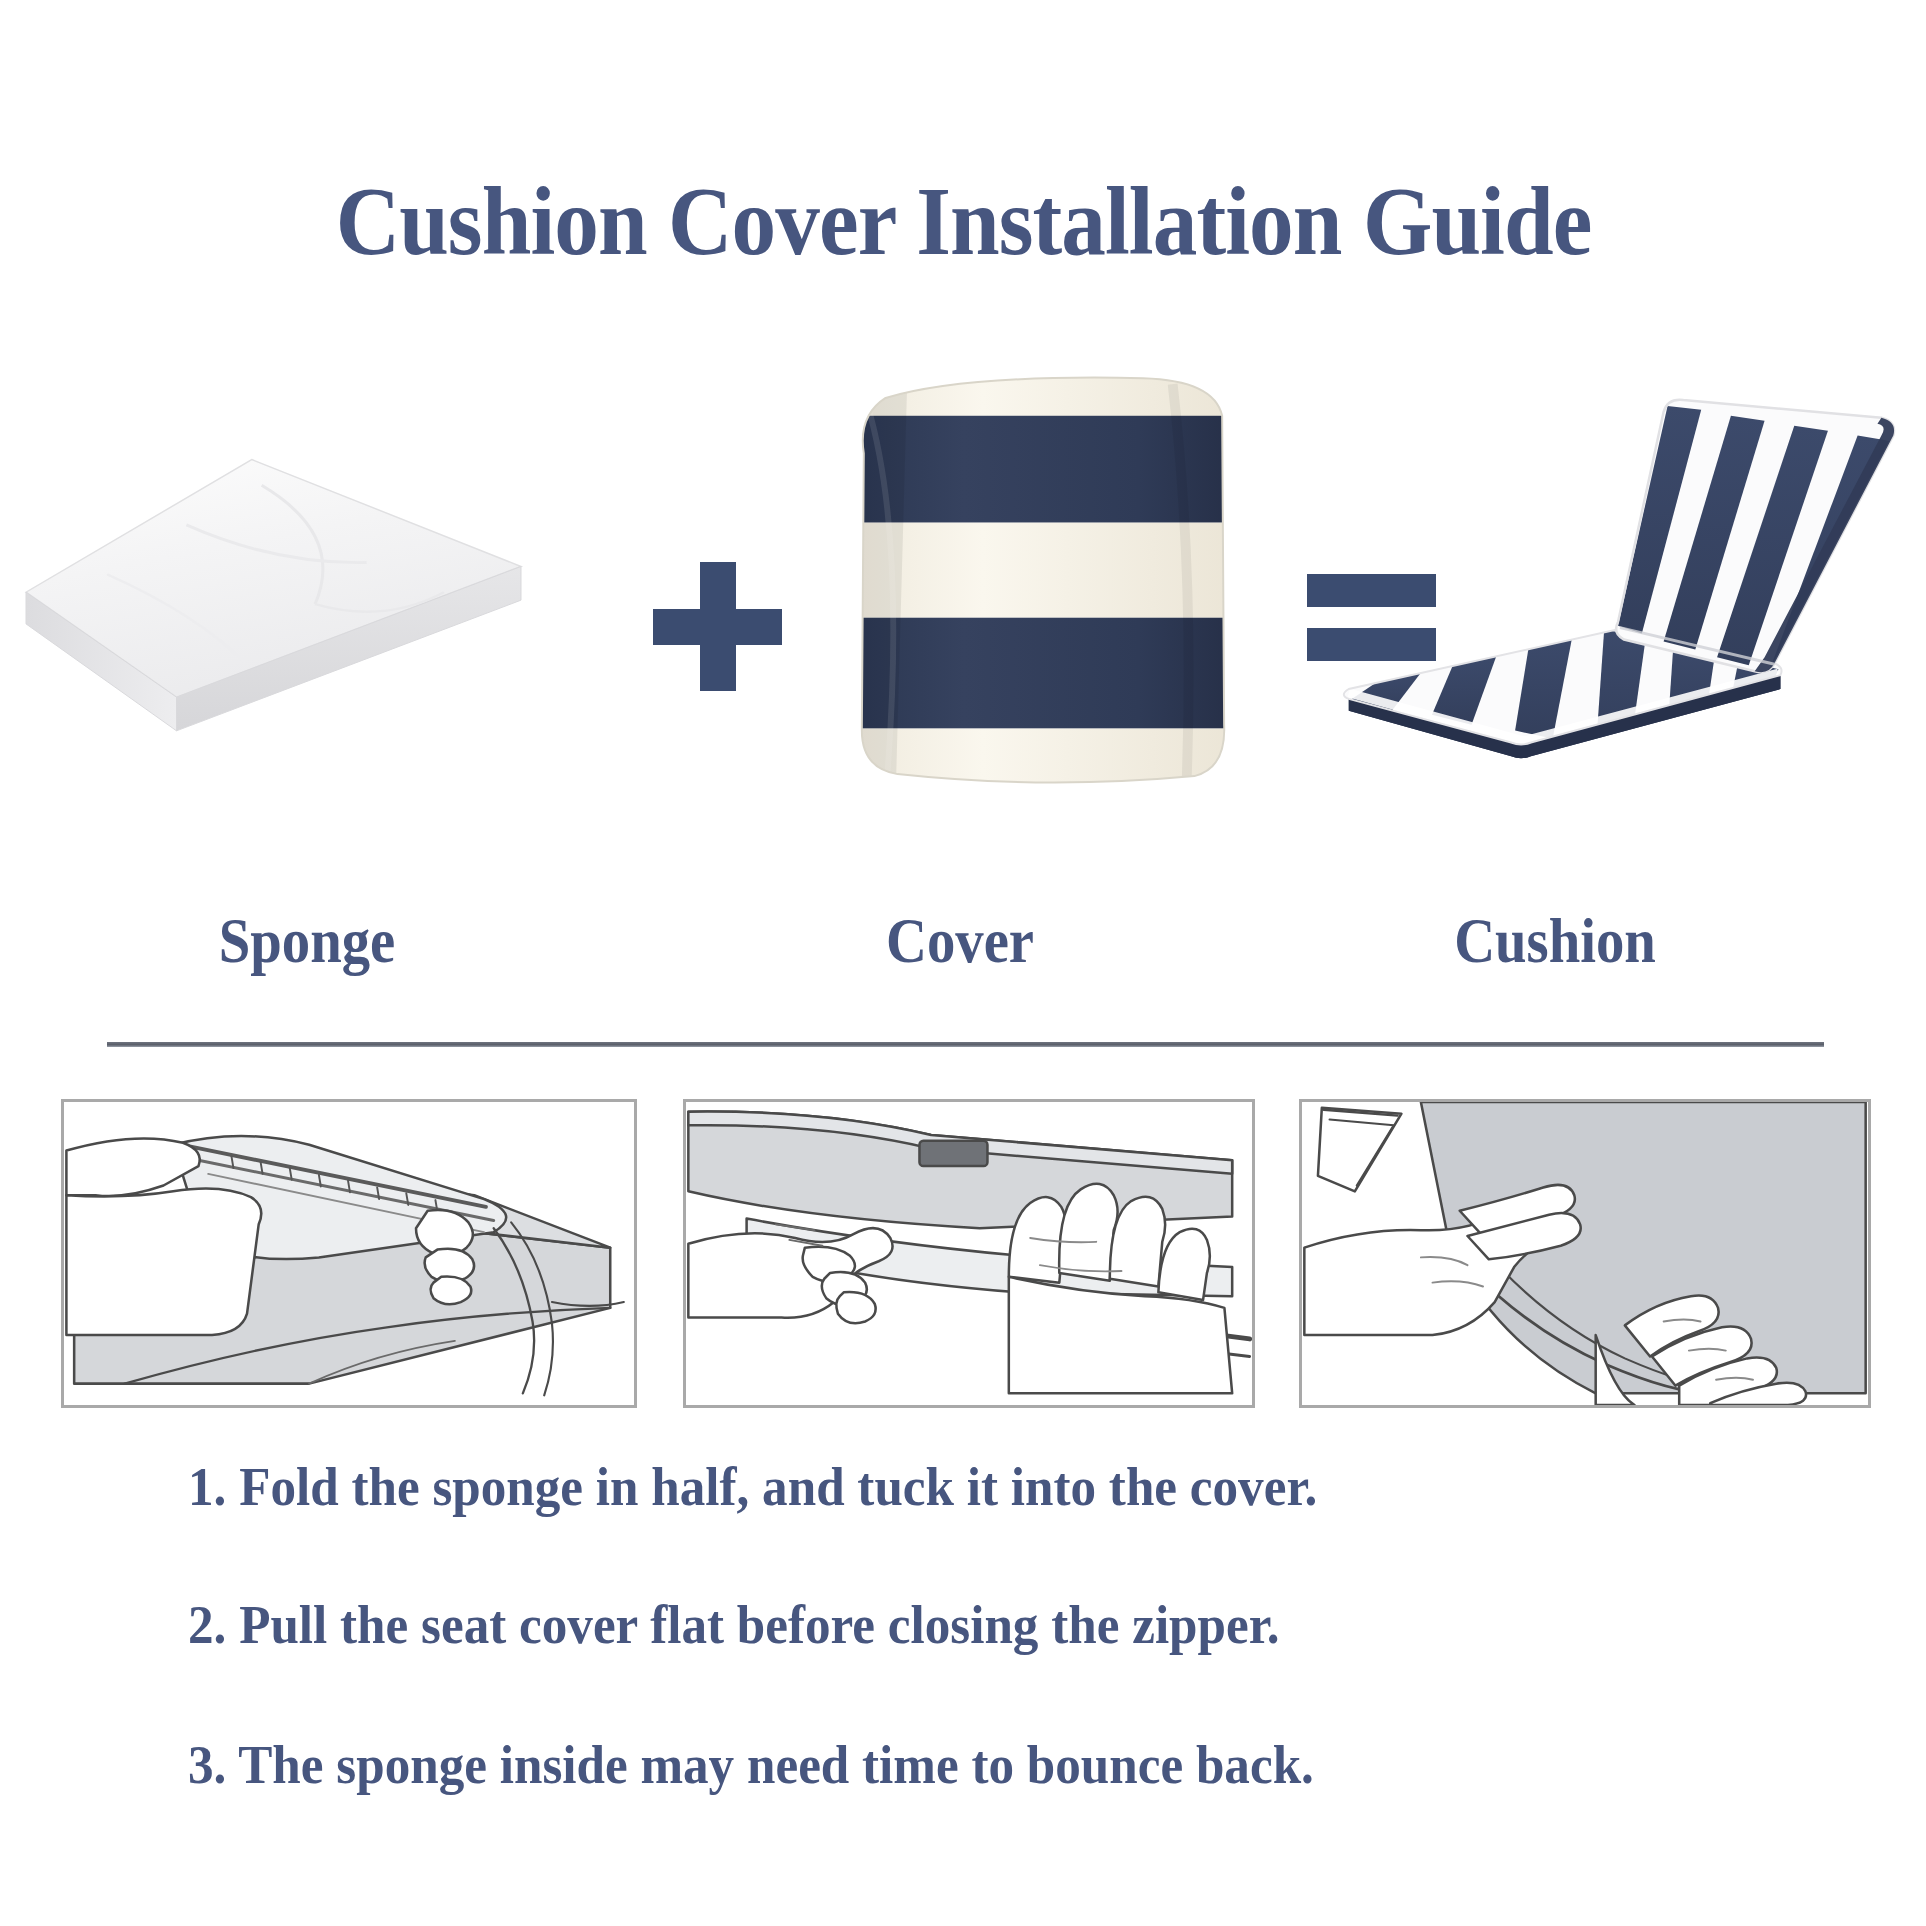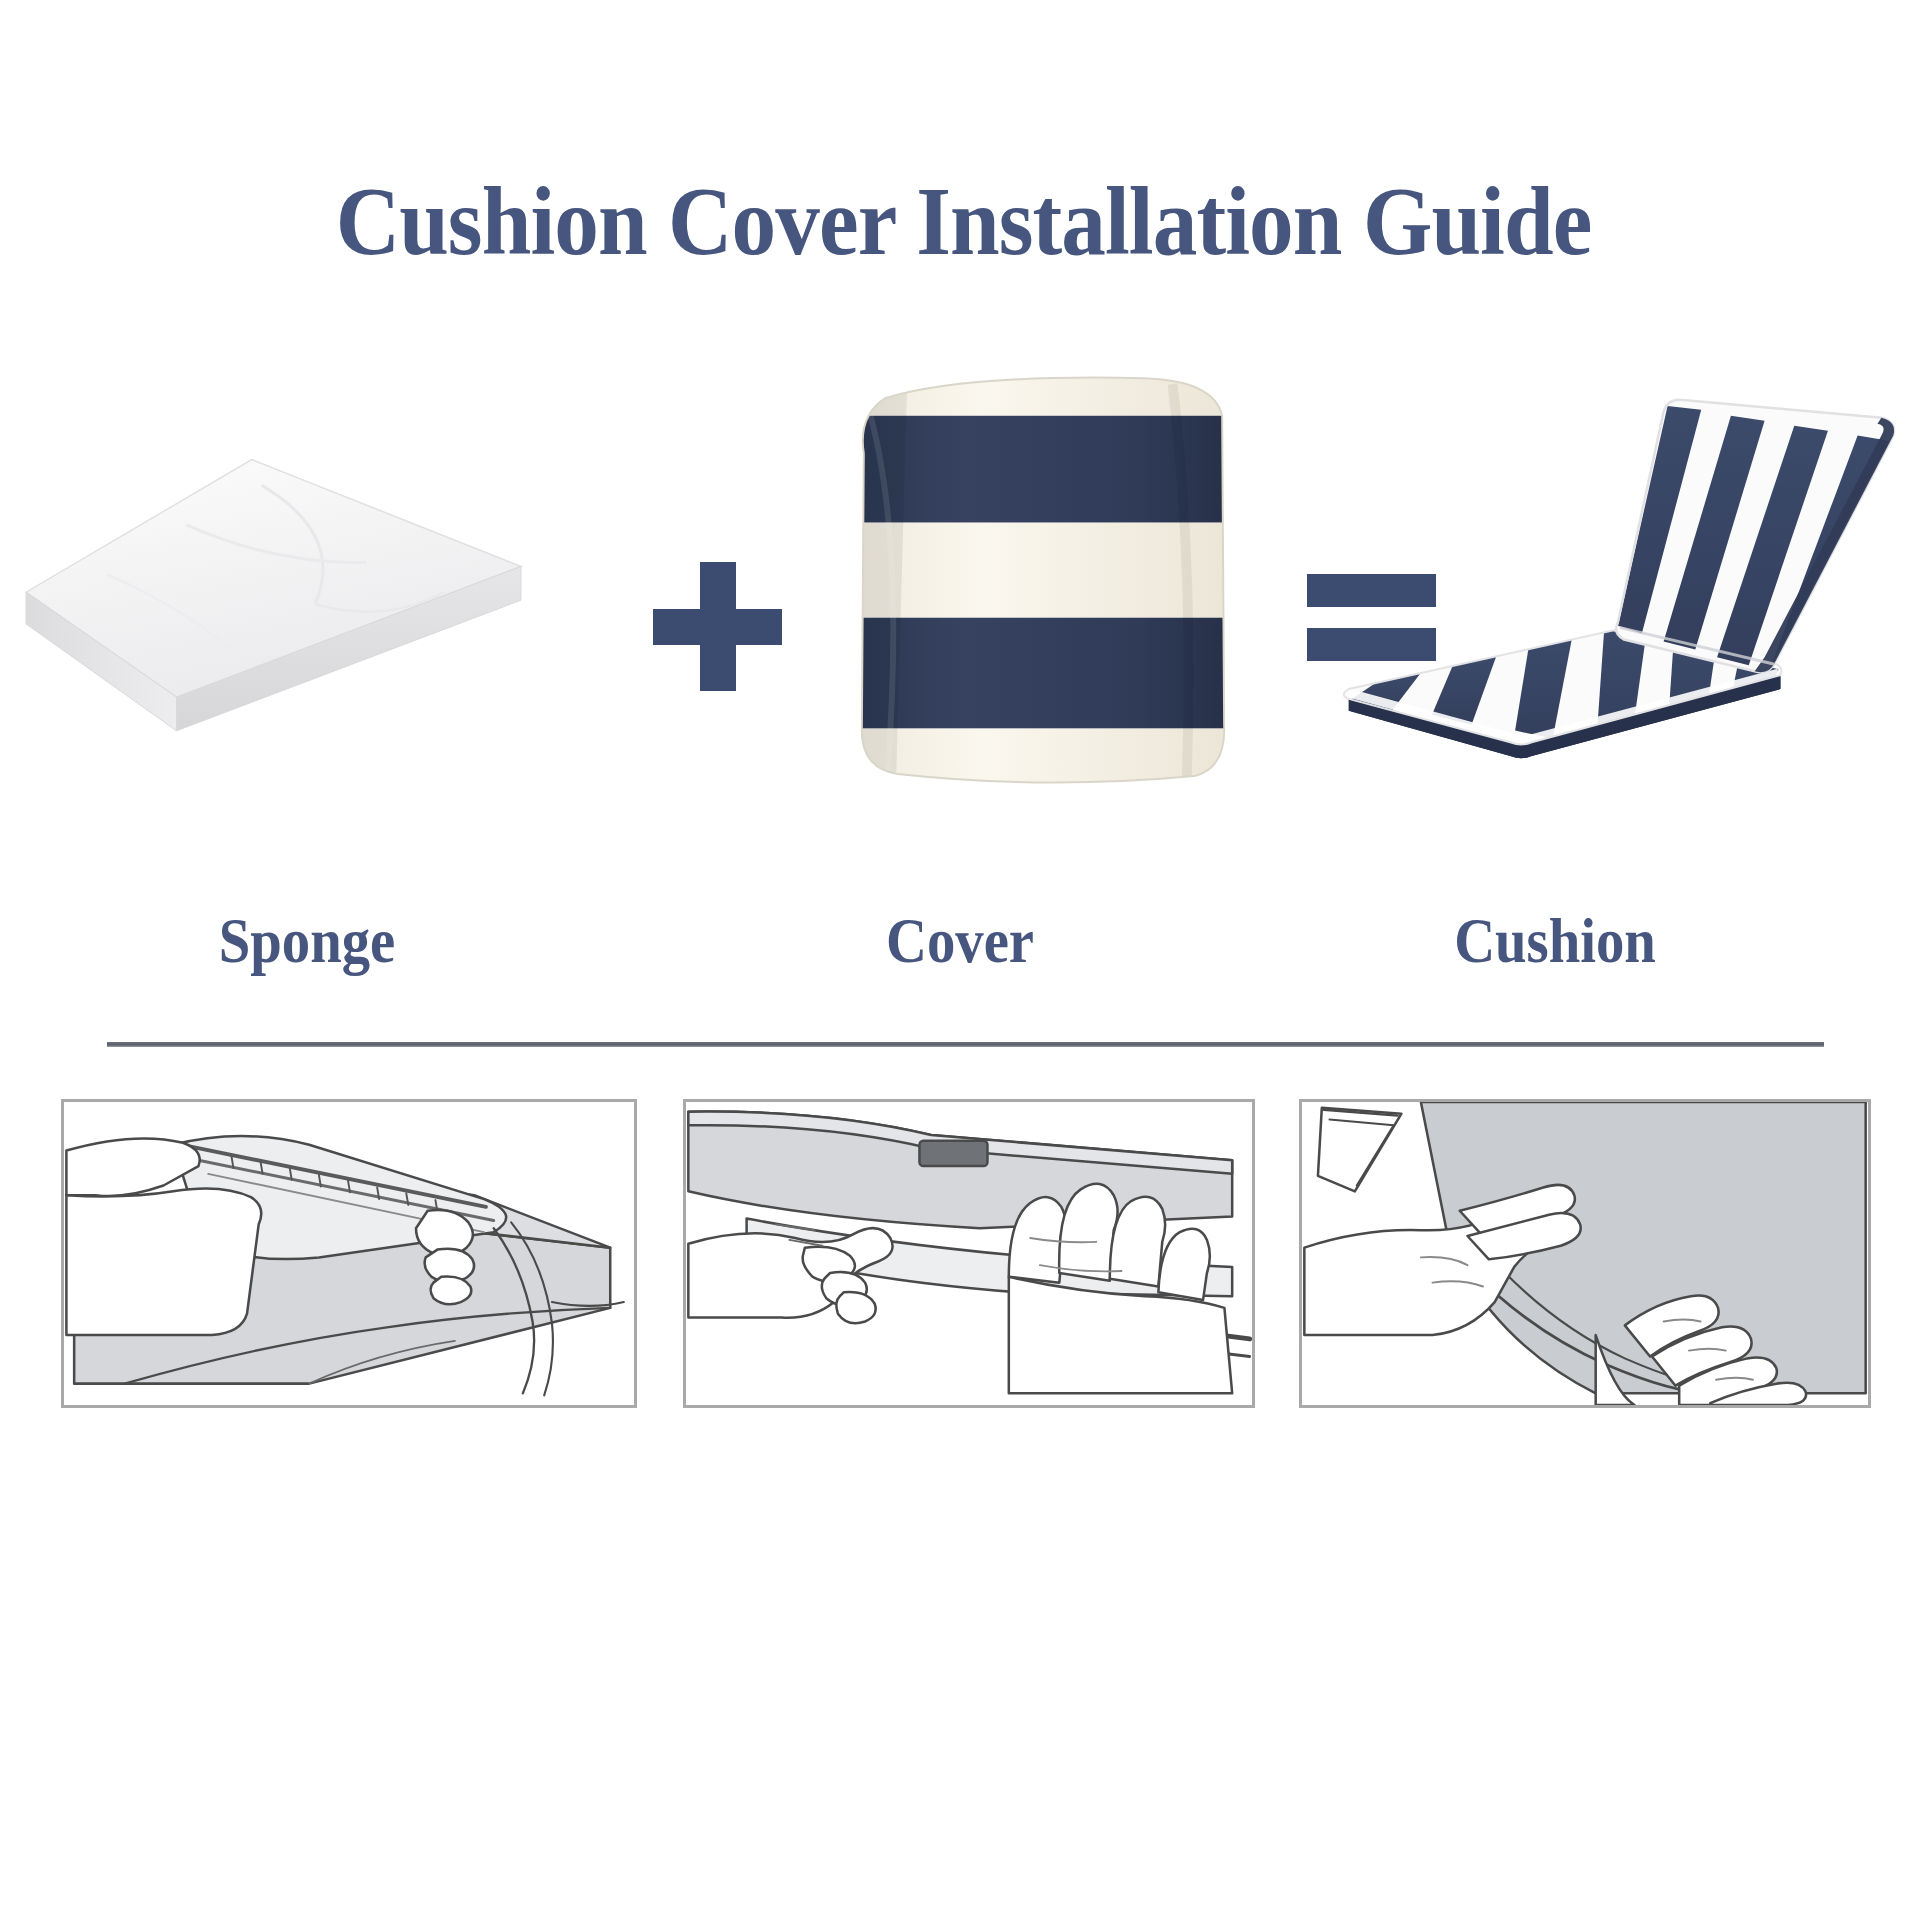--- a/index.html
+++ b/index.html
@@ -381,15 +381,20 @@
                    Q520 310 498 312 L418 312 Z" fill="#ffffff"></path>
           <path d="M300 240 Q320 300 340 312 L300 312 Z" fill="#ffffff"></path>
           <path d="M370 226 Q392 222 408 226" fill="none" stroke="#8a8a8a" stroke-width="2"></path>
           <path d="M396 256 Q418 252 434 256" fill="none" stroke="#8a8a8a" stroke-width="2"></path>
           <path d="M424 286 Q446 282 462 286" fill="none" stroke="#8a8a8a" stroke-width="2"></path>
         </g>
       </svg>
     </div>
   </div>
 
+  <div class="steps">
+    <div class="step s1">1. Fold the sponge in half, and tuck it into the cover.</div>
+    <div class="step s2">2. Pull the seat cover flat before closing the zipper.</div>
+    <div class="step s3">3. The sponge inside may need time to bounce back.</div>
+  </div>
 
 </div>
 
 
 </body></html>

